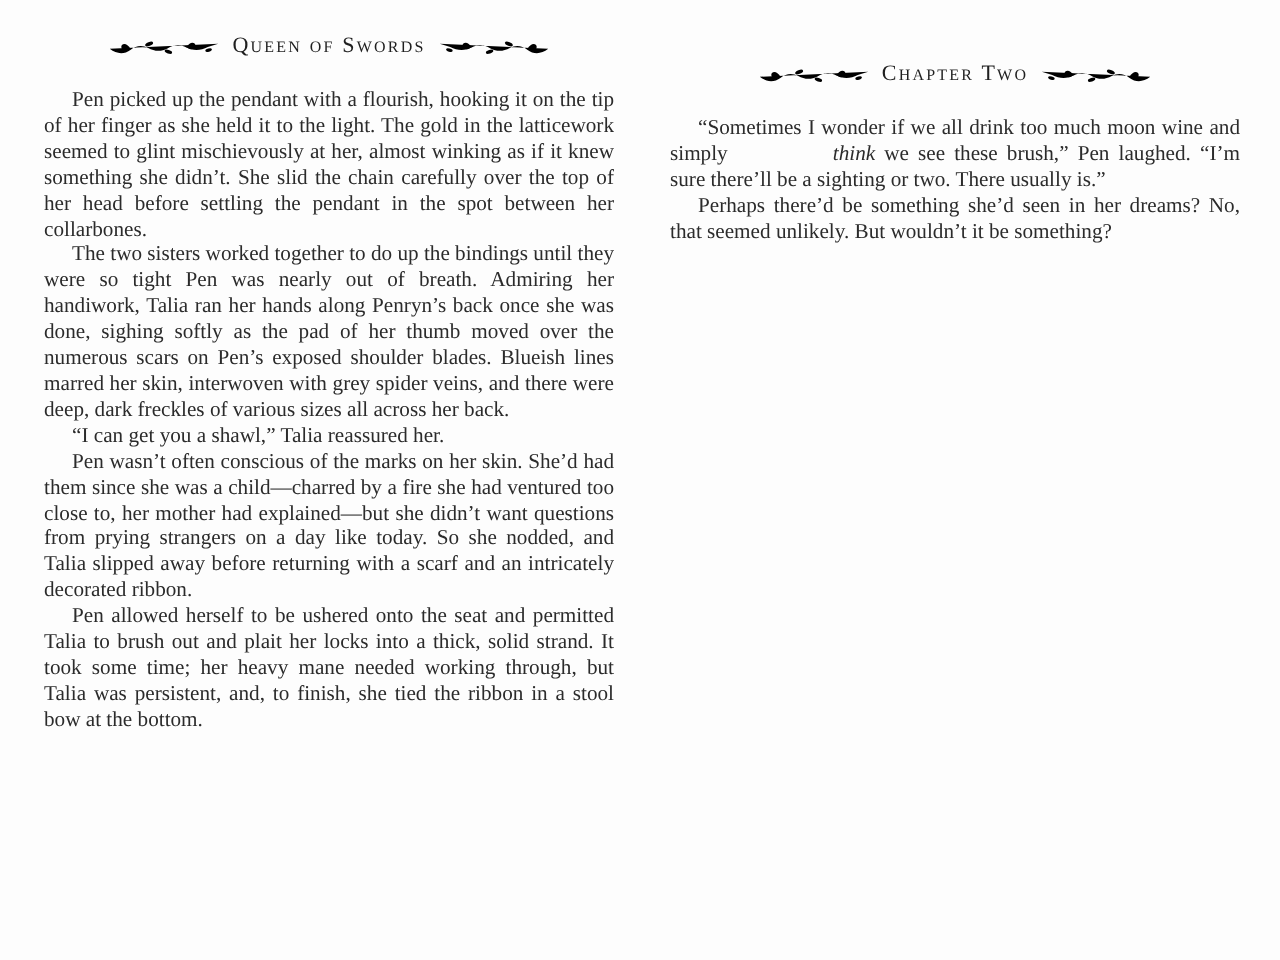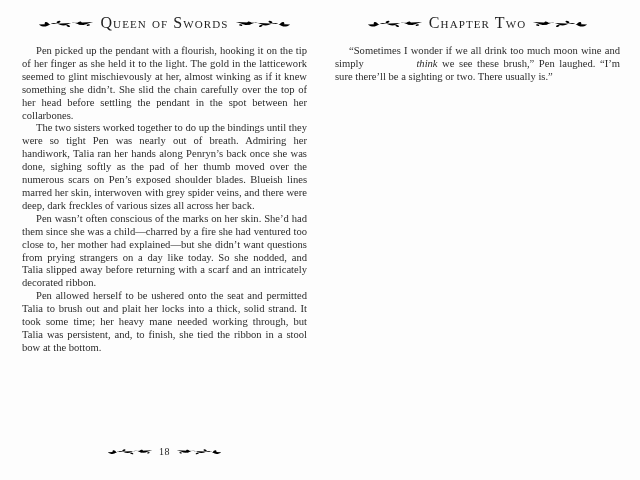--- a/index.html
+++ b/index.html
@@ -17,34 +17,34 @@
     overflow: hidden;
   }
   .page {
     width: 320px;
     height: 480px;
     box-sizing: border-box;
     display: flex;
     flex-direction: column;
   }
   .page-left  { padding: 14px 13px 22px 22px; }
-  .page-right { padding: 14px 20px 22px 15px; }
+  .page-right { padding: 28px 20px 22px 15px; }
 
   .page-header {
     display: flex;
     align-items: center;
     justify-content: center;
     gap: 3px;
     height: 18px;
     margin-bottom: 13px;
     flex: 0 0 auto;
   }
   .running-head {
     font-variant: small-caps;
-    font-size: 16px;
+    font-size: 11px;
     letter-spacing: 1.1px;
     color: #1f1f1f;
     white-space: nowrap;
     padding: 0 3px;
   }
 
   .page-body {
     flex: 1 1 auto;
     font-size: 10.6px;
     line-height: 12.9px;
@@ -96,42 +96,35 @@
           <use href="#flourish-sym"></use>
         </svg>
       <span class="running-head">Queen of Swords</span>
       <svg class="flourish mirror" width="56" height="13">
           <use href="#flourish-sym"></use>
         </svg>
     </div>
     <div class="page-body">
         <p><span>Pen picked up the pendant with a flourish, hooking it on the tip of her finger as she held it to the light. The gold in the latticework seemed to glint mischievously at her, almost winking as if it knew something she didn’t. She slid the chain carefully over the top of her head before settling the pendant in the spot between her collarbones.</span></p>
         <p><span>The two sisters worked together to do up the bindings until they were so tight Pen was nearly out of breath. Admiring her handiwork, Talia ran her hands along Penryn’s back once she was done, sighing softly as the pad of her thumb moved over the numerous scars on Pen’s exposed shoulder blades. Blueish lines marred her skin, interwoven with grey spider veins, and there were deep, dark freckles of various sizes all across her back.</span></p>
+        <p><span>“I can get you a shawl,” Talia reassured her.</span></p>
         <p><span>Pen wasn’t often conscious of the marks on her skin. She’d had them since she was a child—charred by a fire she had ventured too close to, her mother had explained—but she didn’t want questions from prying strangers on a day like today. So she nodded, and Talia slipped away before returning with a scarf and an intricately decorated ribbon.</span></p>
         <p><span>Pen allowed herself to be ushered onto the seat and permitted Talia to brush out and plait her locks into a thick, solid strand. It took some time; her heavy mane needed working through, but Talia was persistent, and, to finish, she tied the ribbon in a stool bow at the bottom.</span></p>
       </div>
-    <div class="page-footer">
-      <svg class="flourish" width="46" height="11">
-          <use href="#flourish-sym"></use>
-        </svg>
-      <span class="page-number">18</span>
-      <svg class="flourish mirror" width="46" height="11">
-          <use href="#flourish-sym"></use>
-        </svg>
-    </div>
   </div>
 
   <div class="page page-right">
     <div class="page-header">
       <svg class="flourish" width="56" height="13">
           <use href="#flourish-sym"></use>
         </svg>
       <span class="running-head">Chapter Two</span>
       <svg class="flourish mirror" width="56" height="13">
           <use href="#flourish-sym"></use>
         </svg>
     </div>
     <div class="page-body">
         <p><span>“Sometimes I wonder if we all drink too much moon wine and simply </span><em>think</em><span> we see these brush,” Pen laughed. “I’m sure there’ll be a sighting or two. There usually is.”</span></p>
+        <p><span>Perhaps there’d be something she’d seen in her dreams? No, that seemed unlikely. But wouldn’t it be something?</span></p>
       </div>
   </div>
 
 </div>
 
 </body></html>

